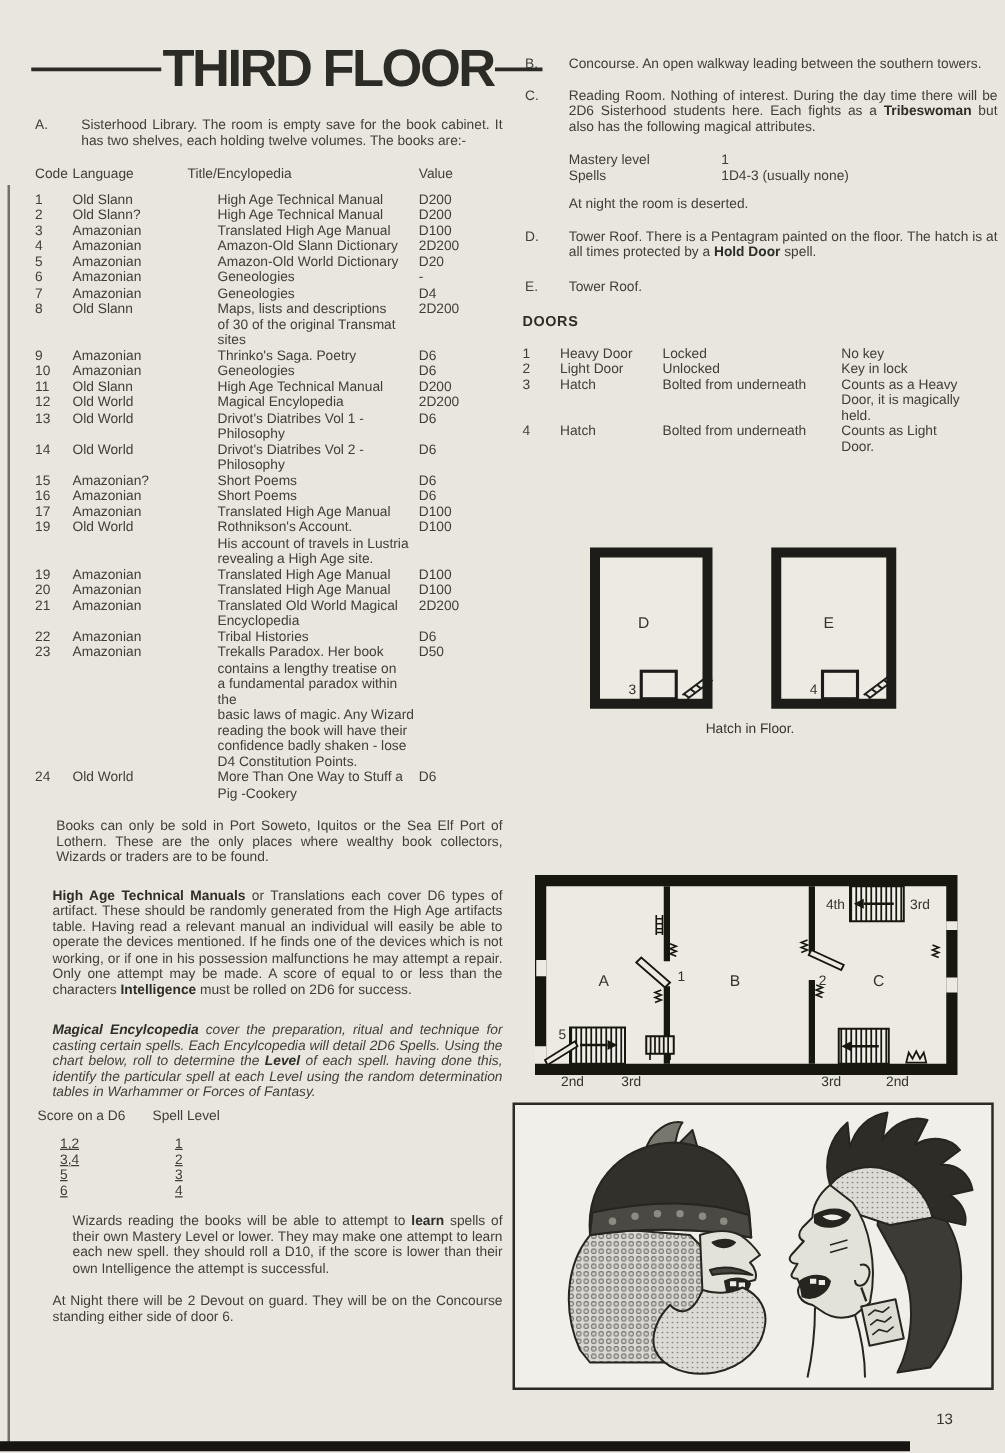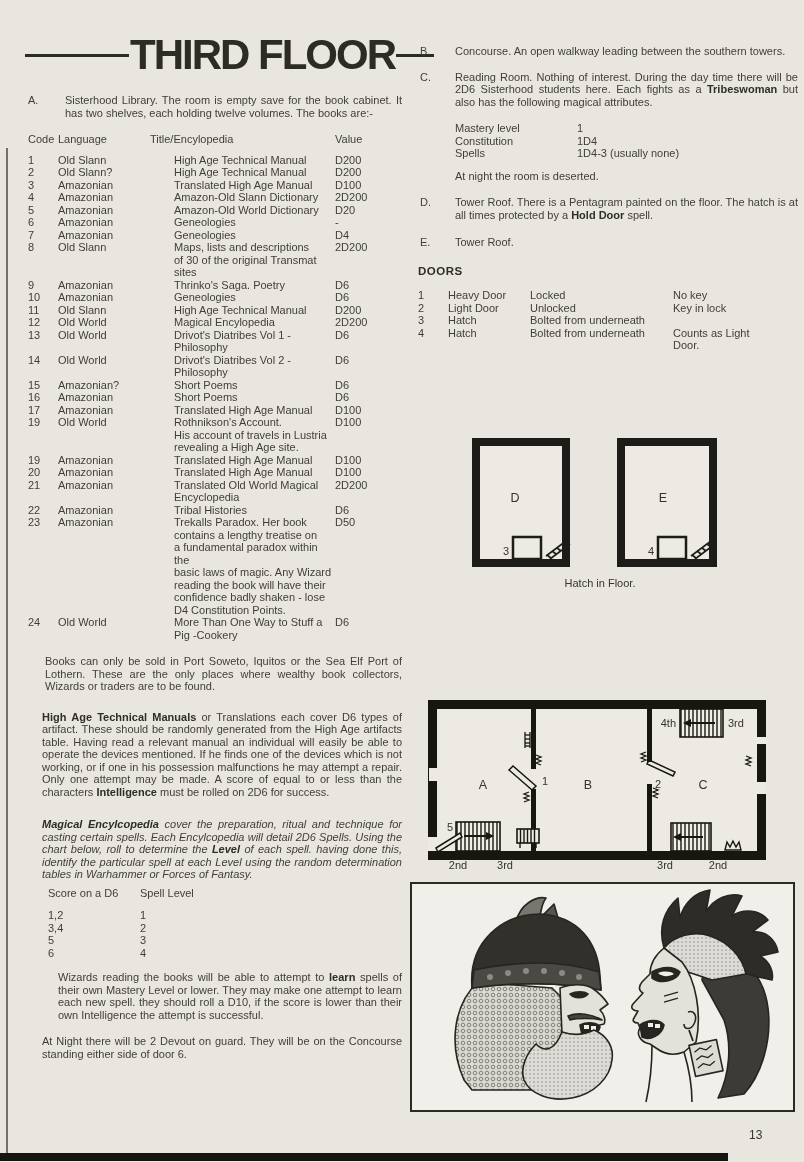--- a/index.html
+++ b/index.html
@@ -24,22 +24,22 @@
   .booktable{margin:14px 0 0 3px;}
   .bt-head,.bt-row{display:grid;grid-template-columns:30px 92px 185px 55px;}
   .bt-rows{margin-top:8px;}
   .bt-title{white-space:pre-line;padding-left:24px;}
   
   .para{text-align:justify;margin-left:17px;}
   .indent30{margin-left:20px;}
   .mt14{margin-top:14px;} .mt18{margin-top:18px;} .mt20{margin-top:20px;font-style:italic;}
   .mt12{margin-top:12px;margin-left:33px;} .mt6{margin-top:6px;}
   
-  .spell-grid{display:grid;grid-template-columns:92px auto;margin-left:23px;}
-  .spell-rows{margin-left:23px;margin-top:10px;}
+  .spell-grid{display:grid;grid-template-columns:92px auto;margin-left:5px;}
+  .spell-rows{margin-left:23px;margin-top:10px;text-decoration:underline;}
   .spell-row{display:grid;grid-template-columns:92px auto;}
   
   .sec-b{margin-top:5px;} .sec-c{margin-top:13px;} .sec-d{margin-top:14px;} .sec-e{margin-top:15px;}
   .stats{margin:14px 0 0 40px;}
   .stats-row{display:grid;grid-template-columns:75px auto;gap:47px;}
   .night-line{margin:10px 0 0 40px;}
   .doors-head{margin:16px 0 0 3px;font-weight:bold;font-size:11.5px;letter-spacing:.5px;color:#2e2d27;}
   .doors-rows{margin:12px 0 0 3px;}
   .doors-row{display:grid;grid-template-columns:30px 82px 143px 118px;}
   .pre{white-space:pre-line;}
@@ -288,24 +288,20 @@
       <span>Reading Room. Nothing of interest. During the day time there will be 2D6 Sisterhood students here. Each fights as a </span><b>Tribeswoman</b><span> but also has the following magical attributes.</span>
     </div>
 
     <div class="stats">
 
     <div class="stats-row">
         <div>Mastery level</div>
         <div>1</div>
       </div>
         <div class="stats-row">
-        <div>Constitution</div>
-        <div>1D4</div>
-      </div>
-        <div class="stats-row">
         <div>Spells</div>
         <div>1D4-3 (usually none)</div>
       </div>
       </div>
 
     <p class="night-line">At night the room is deserted.</p>
 
     <div class="section sec-d">
       <span class="slabel">D.</span>
       <span>Tower Roof. There is a Pentagram painted on the floor. The hatch is at all times protected by a </span><b>Hold Door</b><span> spell.</span>
@@ -329,20 +325,23 @@
         <div class="doors-row">
         <div>2</div>
         <div>Light Door</div>
         <div>Unlocked</div>
         <div class="pre">Key in lock</div>
       </div>
         <div class="doors-row">
         <div>3</div>
         <div>Hatch</div>
         <div>Bolted from underneath</div>
+        <div class="pre">Counts as a Heavy
+Door, it is magically
+held.</div>
       </div>
         <div class="doors-row">
         <div>4</div>
         <div>Hatch</div>
         <div>Bolted from underneath</div>
         <div class="pre">Counts as Light
 Door.</div>
       </div>
       </div>
   </div>

